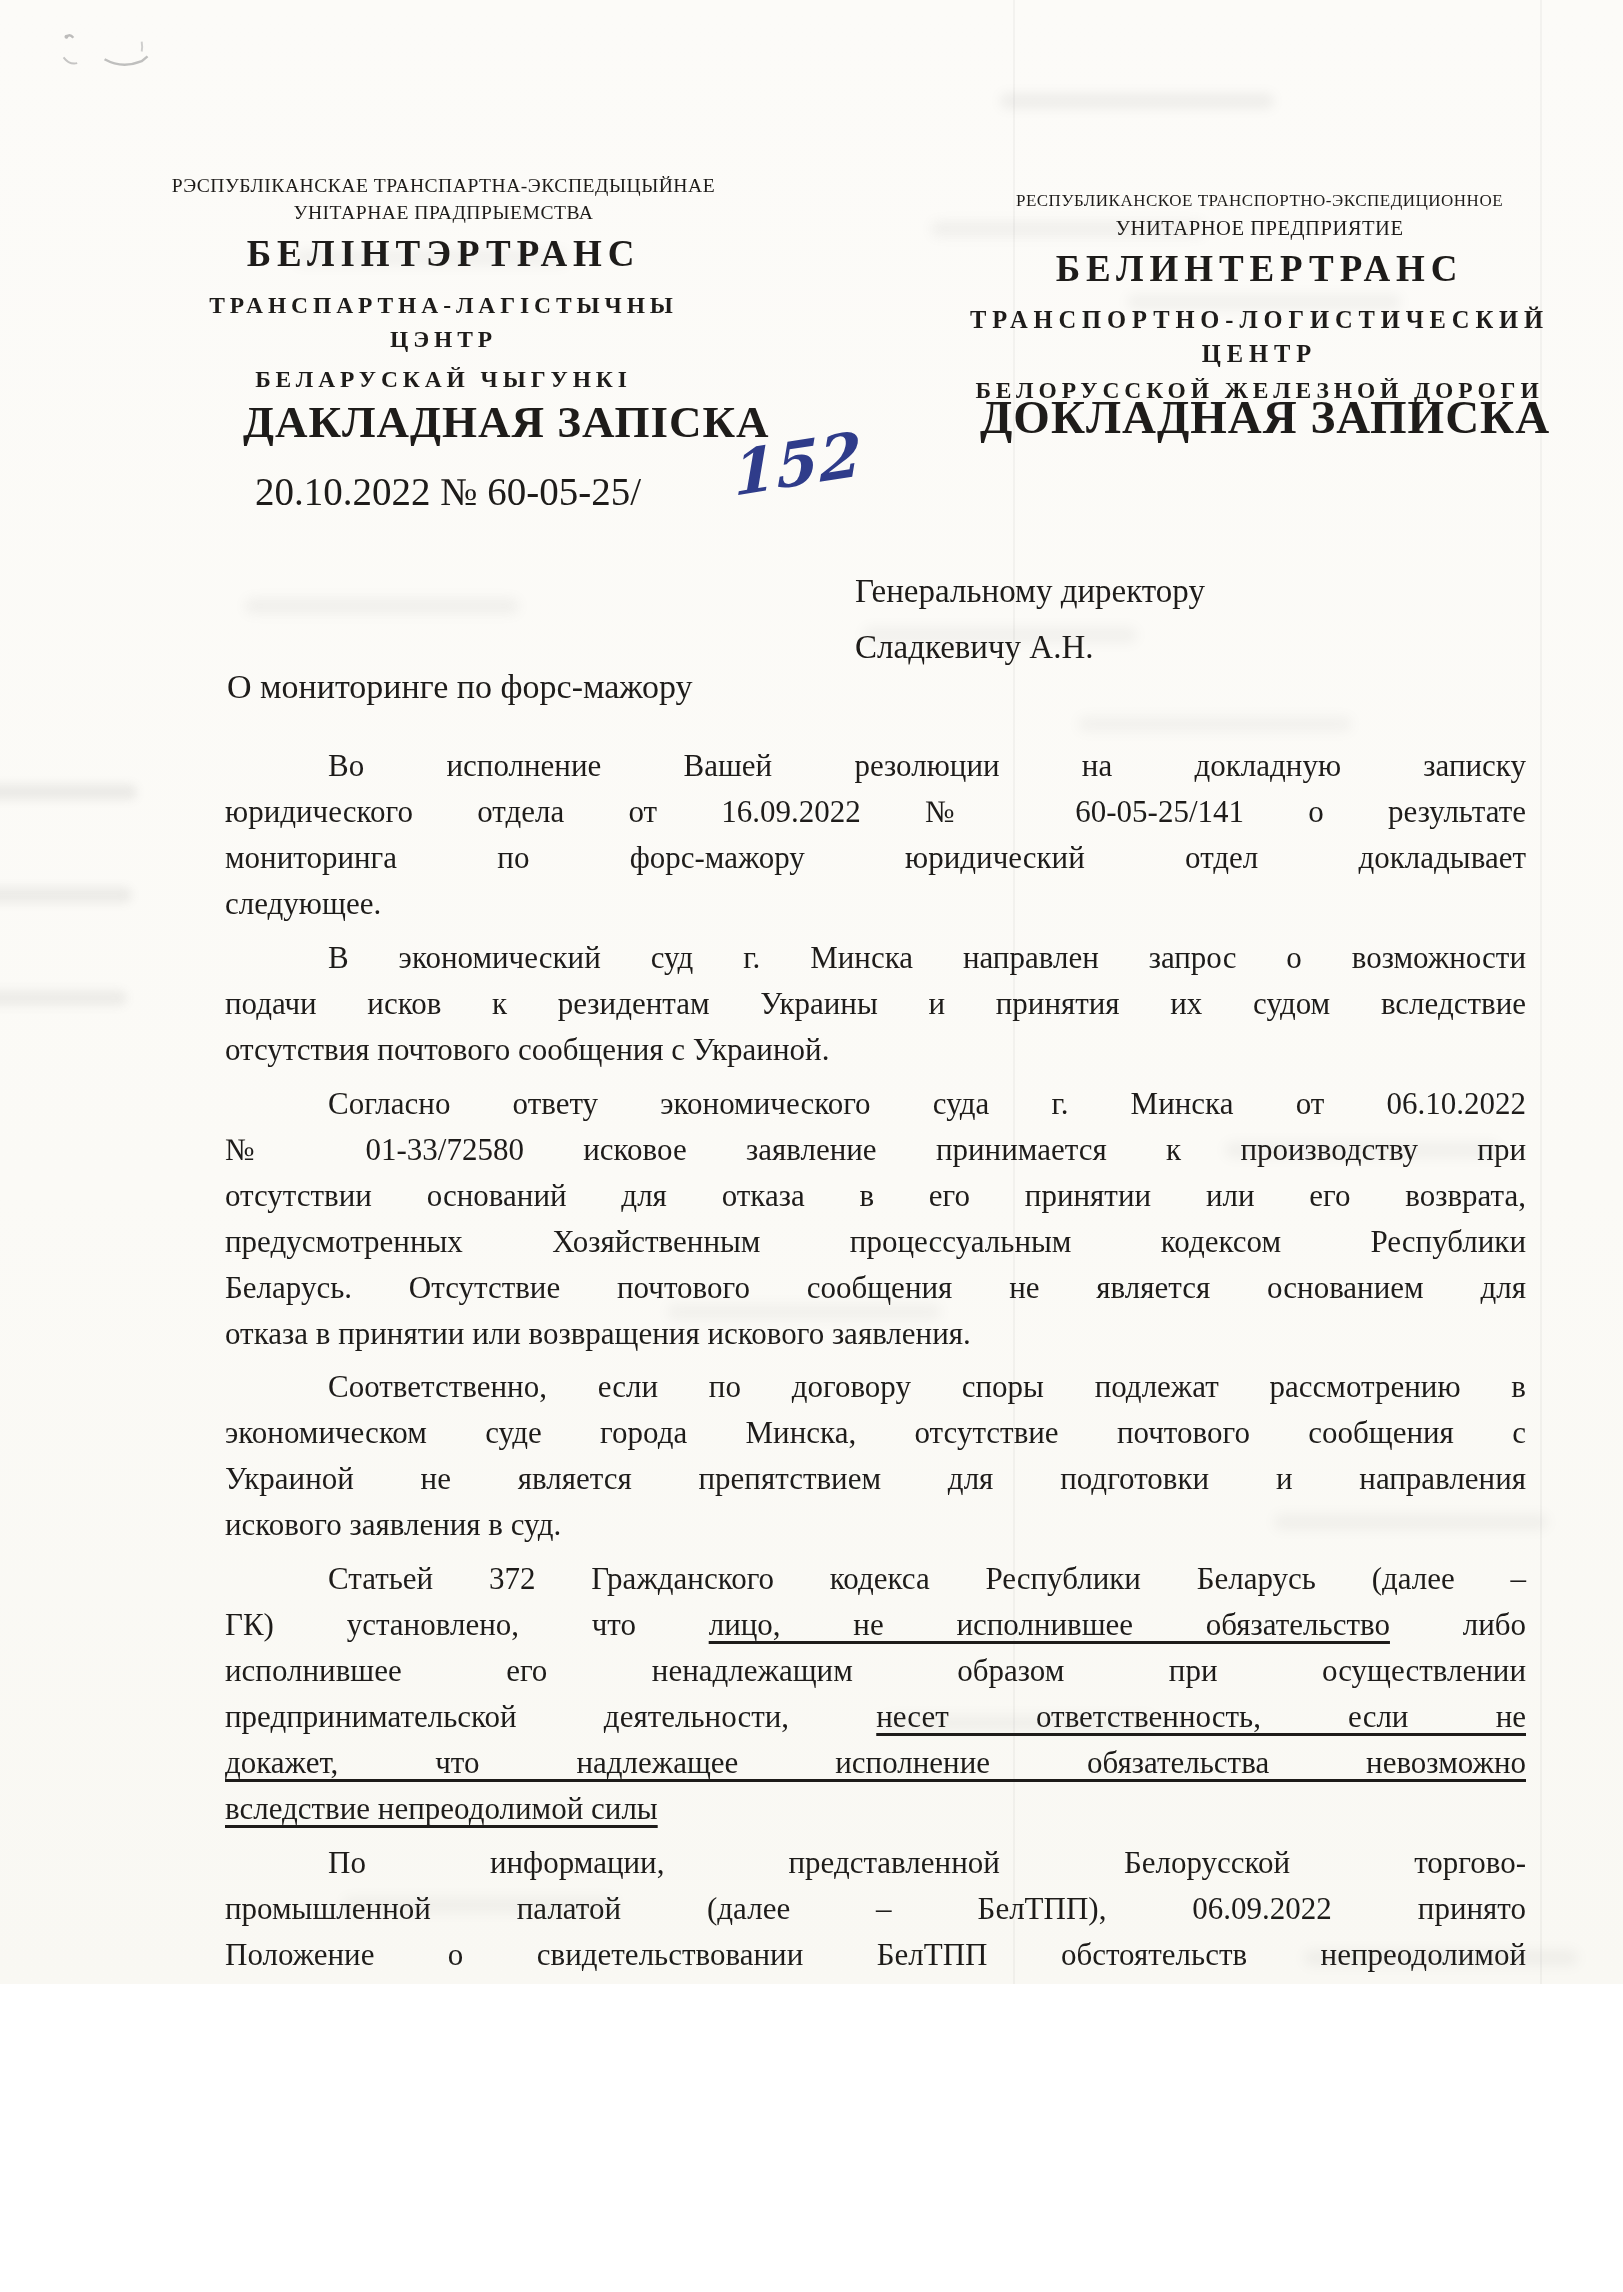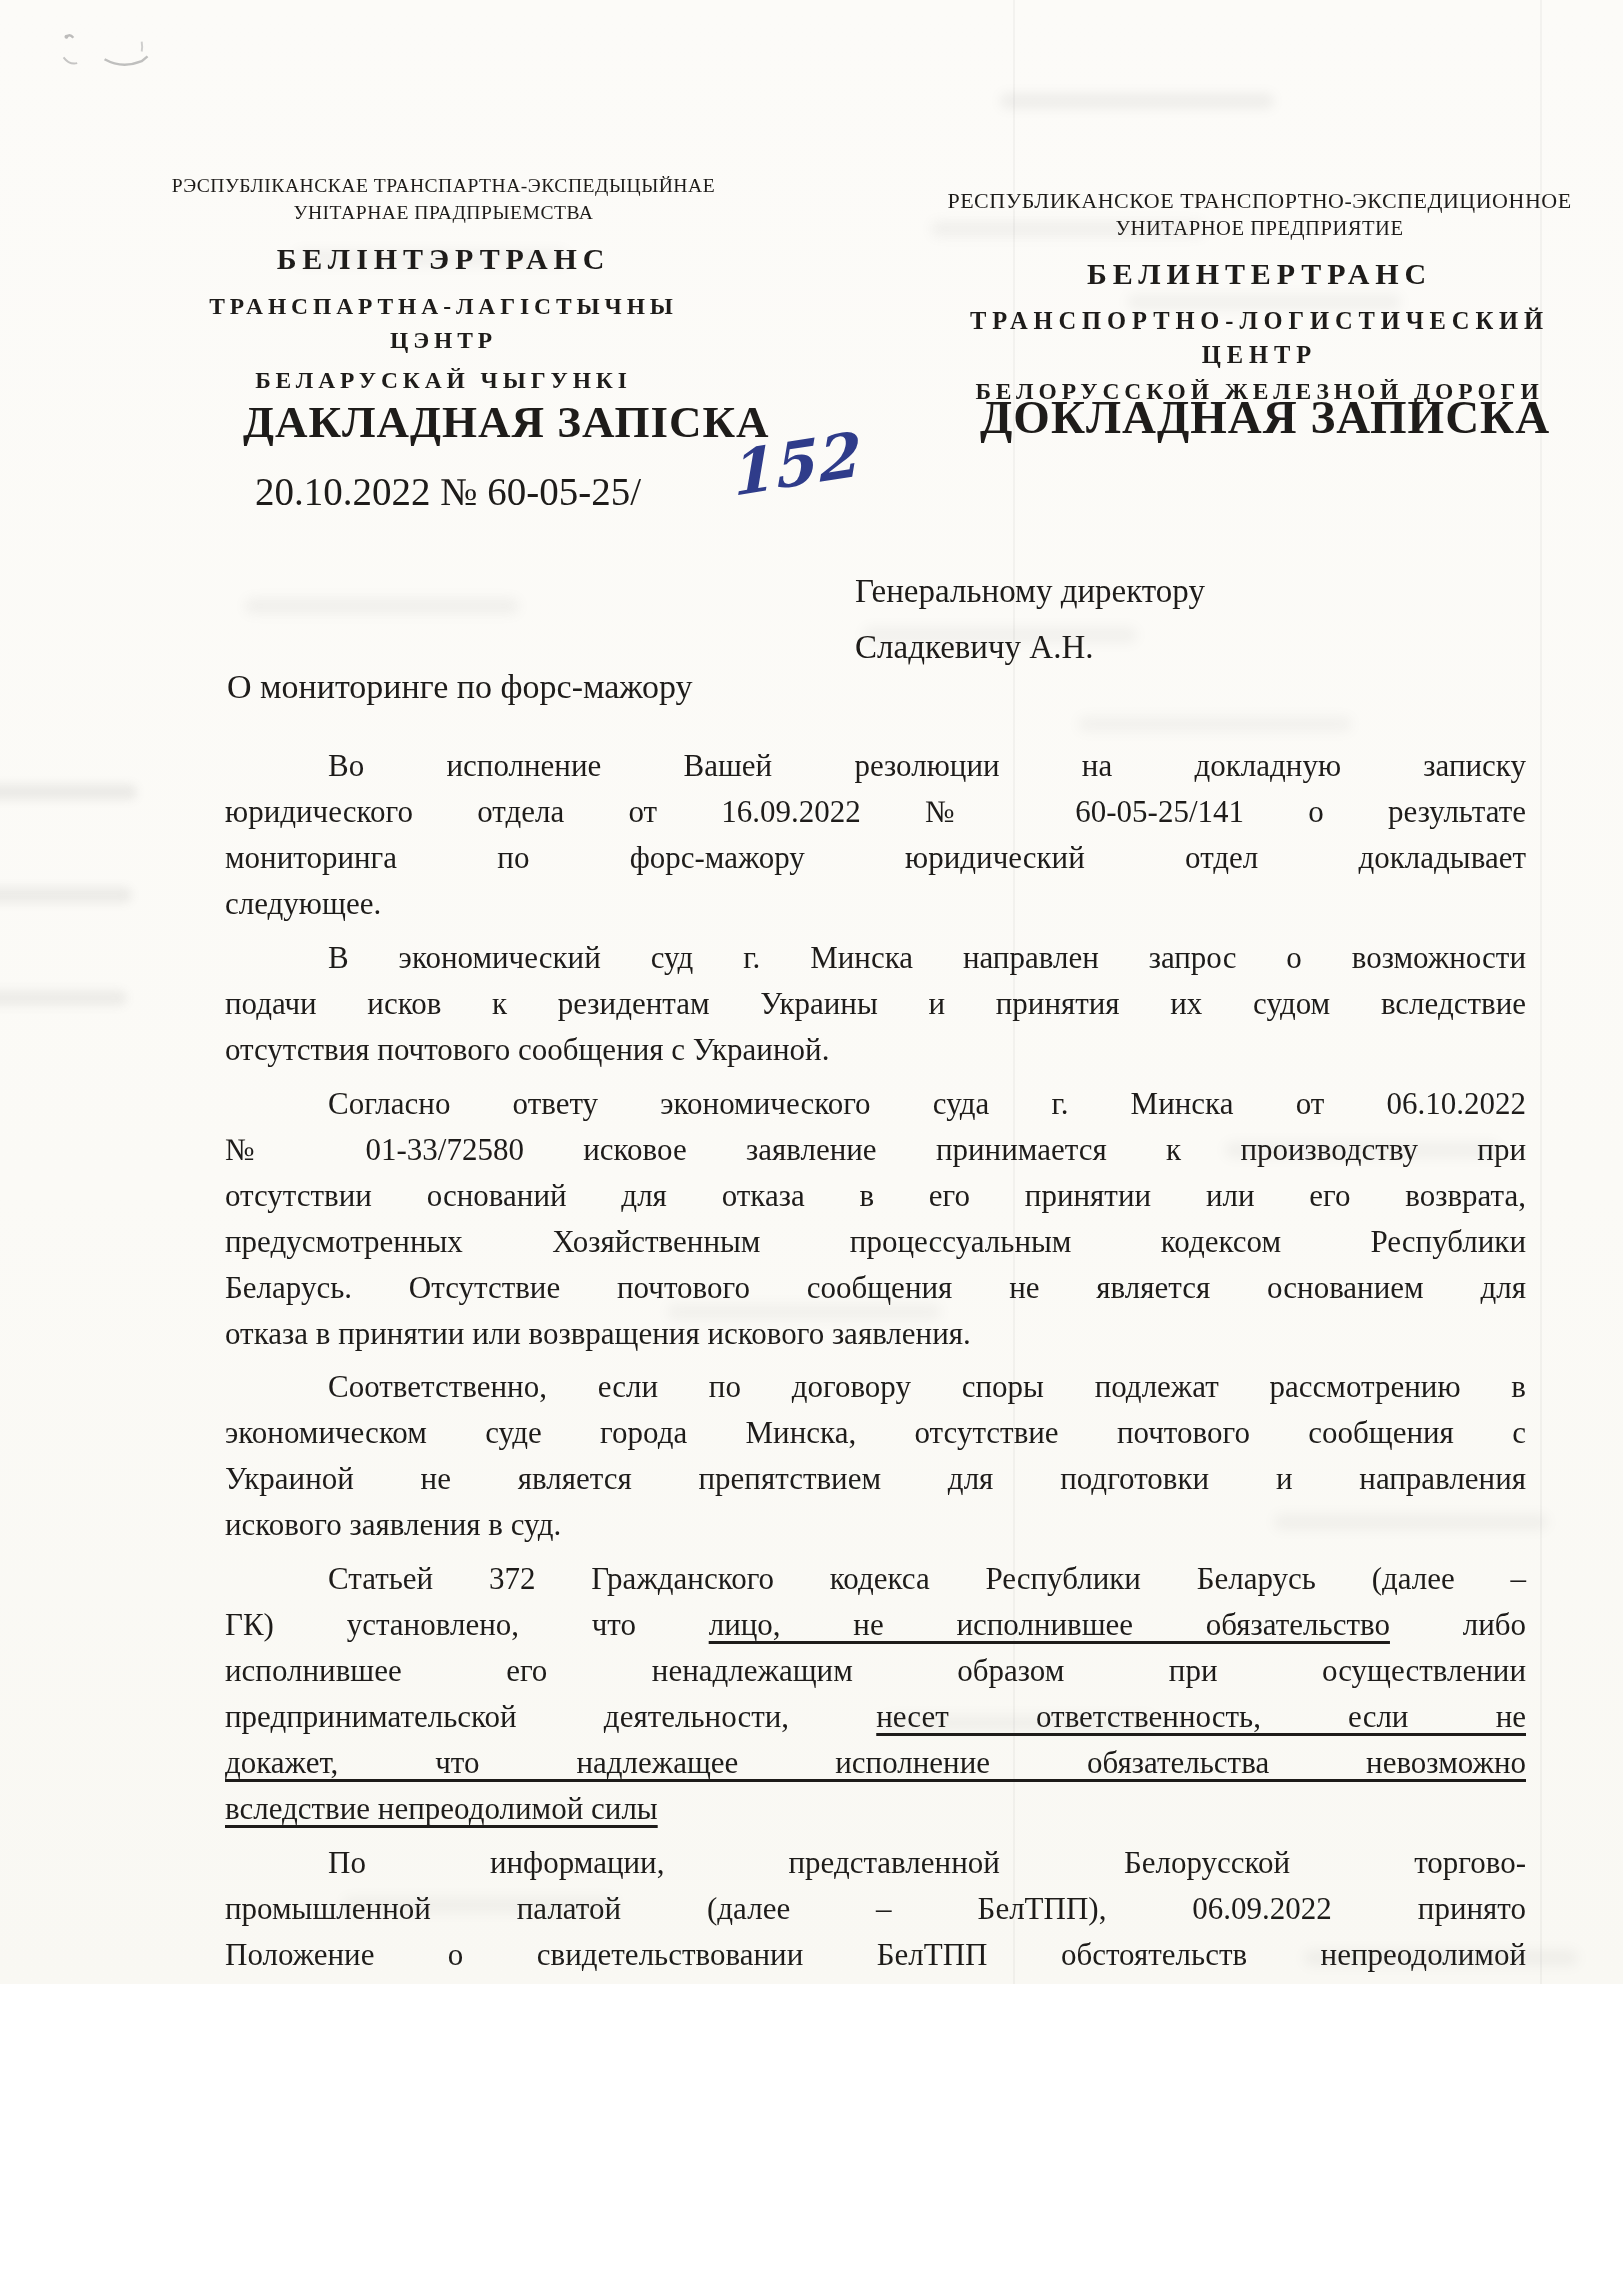--- a/index.html
+++ b/index.html
@@ -28,21 +28,21 @@
       882px 1715px 11.8px rgba(130,130,130,0.07),
       343px 1897px 11.8px rgba(130,130,130,0.07),
       1304px 1950px 11.8px rgba(130,130,130,0.08);}
   .pencil-marks{position:absolute;left:44px;top:19.6px;opacity:.55;}
 
   
   .org{position:absolute;text-align:center;}
   .org-left{left:157px;top:173px;width:573px;}
   .org-right{left:936px;top:188px;width:647px;}
   .org-small{font-size:19.6px;line-height:26.5px;letter-spacing:0.5px;}
-  .org-name{font-size:30px;font-weight:bold;letter-spacing:5.9px;margin-top:16px;}
+  .org-name{font-size:37px;font-weight:bold;letter-spacing:5.9px;margin-top:6px;}
   .org-mid{font-size:23.5px;font-weight:bold;letter-spacing:4.9px;line-height:34px;margin-top:12.7px;}
   .doc-title{position:absolute;font-weight:bold;white-space:nowrap;}
   .doc-title-left{left:243px;top:396px;font-size:45px;letter-spacing:1px;}
   .doc-title-right{left:980px;top:390px;font-size:47px;letter-spacing:1px;}
 
   .date-line{position:absolute;left:255px;top:469px;font-size:39px;white-space:nowrap;}
   .hand-number{
     position:absolute;left:733px;top:433px;font-size:61px;line-height:61px;
     font-family:"DejaVu Serif", serif;font-style:italic;font-weight:bold;letter-spacing:1px;
     color:#2f3d8f;transform:rotate(-9deg) skewX(-8deg);mix-blend-mode:multiply;white-space:nowrap;}
@@ -93,21 +93,21 @@
 
   <div class="org org-left">
     <div class="org-small">РЭСПУБЛІКАНСКАЕ ТРАНСПАРТНА-ЭКСПЕДЫЦЫЙНАЕ</div>
     <div class="org-small">УНІТАРНАЕ ПРАДПРЫЕМСТВА</div>
     <div class="org-name">БЕЛІНТЭРТРАНС</div>
     <div class="org-mid">ТРАНСПАРТНА-ЛАГІСТЫЧНЫ ЦЭНТР</div>
     <div class="org-mid" style="margin-top:6px;">БЕЛАРУСКАЙ ЧЫГУНКІ</div>
   </div>
 
   <div class="org org-right">
-    <div class="org-small" style="font-size:22px;text-align:center;">РЕСПУБЛИКАНСКОЕ ТРАНСПОРТНО-ЭКСПЕДИЦИОННОЕ</div>
+    <div class="org-small" style="font-size:17px;text-align:center;">РЕСПУБЛИКАНСКОЕ ТРАНСПОРТНО-ЭКСПЕДИЦИОННОЕ</div>
     <div class="org-small" style="font-size:20.6px;">УНИТАРНОЕ ПРЕДПРИЯТИЕ</div>
     <div class="org-name">БЕЛИНТЕРТРАНС</div>
     <div class="org-mid" style="letter-spacing:5.9px;font-size:24.5px;">ТРАНСПОРТНО-ЛОГИСТИЧЕСКИЙ ЦЕНТР</div>
     <div class="org-mid" style="margin-top:2px;">БЕЛОРУССКОЙ ЖЕЛЕЗНОЙ ДОРОГИ</div>
   </div>
 
   <div class="doc-title doc-title-left">ДАКЛАДНАЯ ЗАПІСКА</div>
   <div class="doc-title doc-title-right">ДОКЛАДНАЯ ЗАПИСКА</div>
 
   <div class="date-line">20.10.2022 № 60-05-25/</div>

